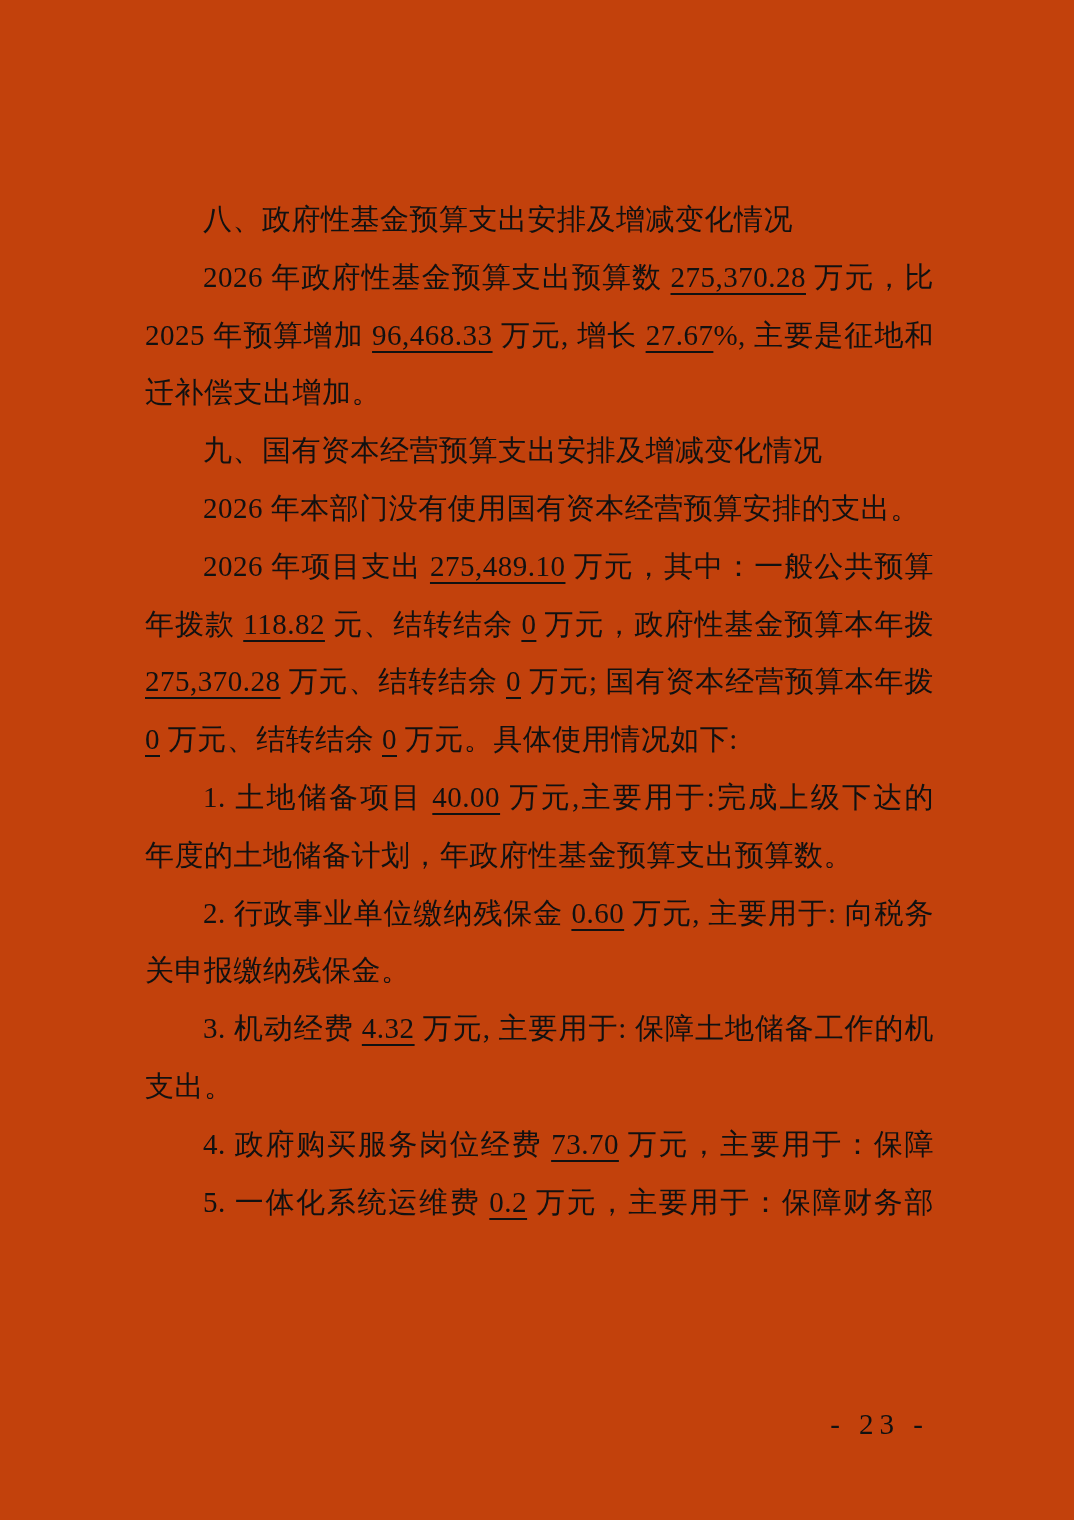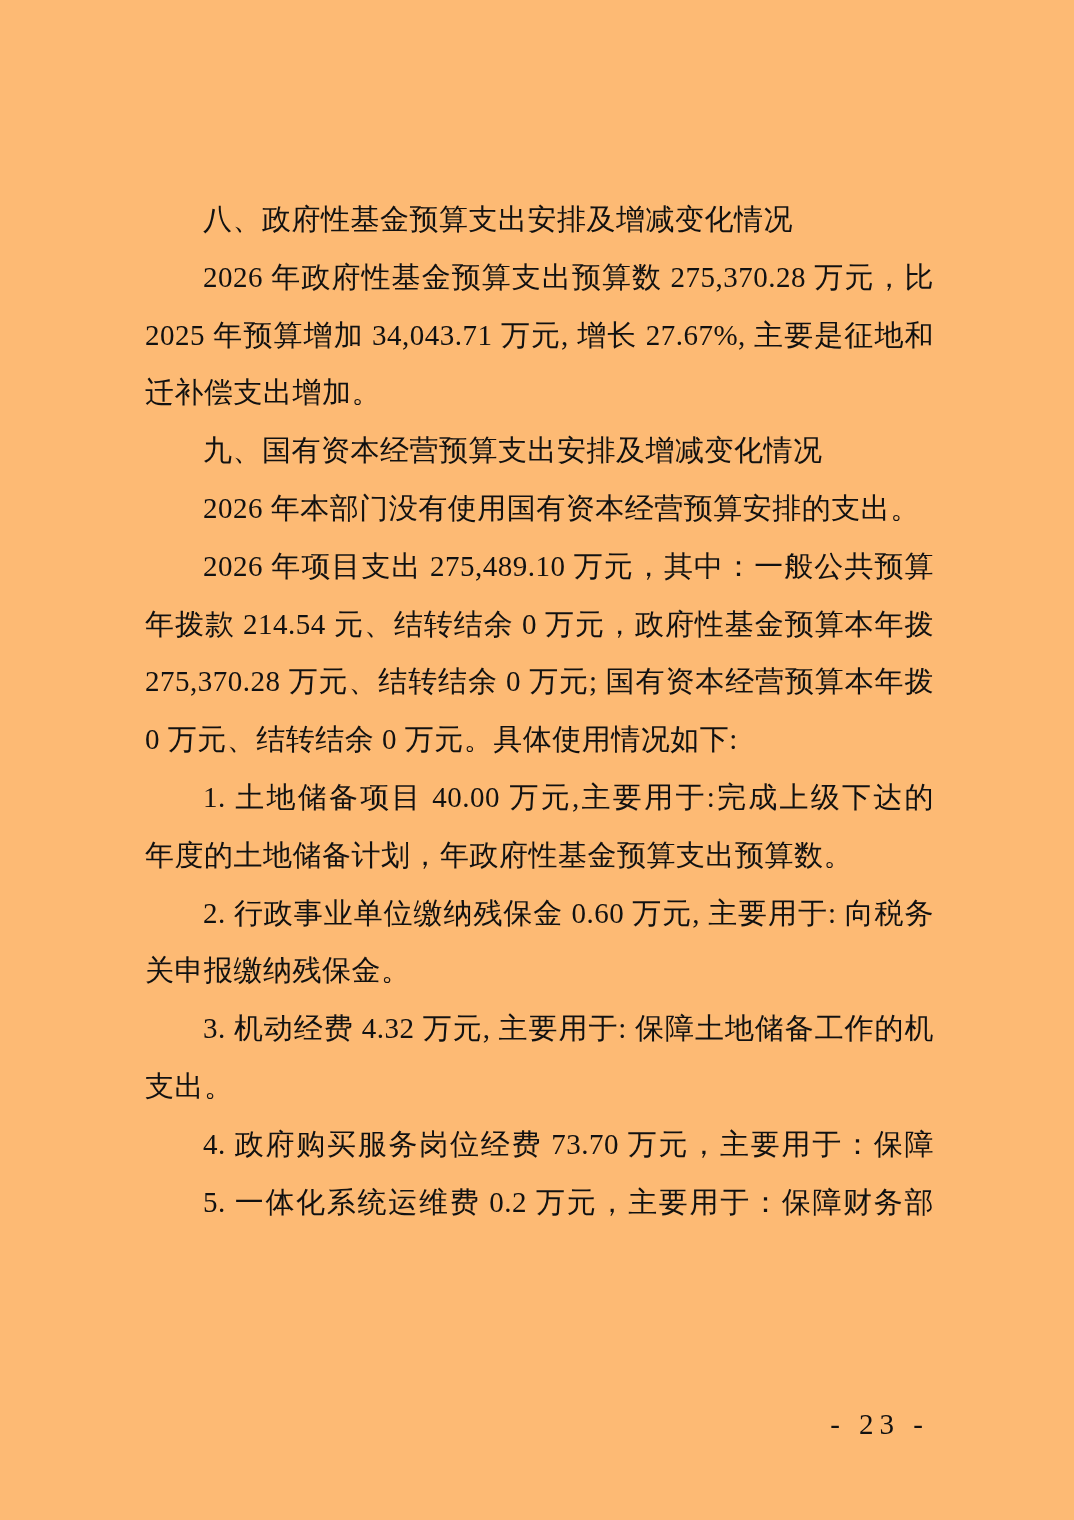--- a/index.html
+++ b/index.html
@@ -6,21 +6,21 @@
     margin: 0;
     padding: 0;
     background: #9a9a9a;
     font-family: "Liberation Serif", "DejaVu Serif", serif;
   }
   .page {
     position: relative;
     width: 1074px;
     height: 1520px;
     margin: 0 auto;
-    background: #fdba74;
+    background: #c2410c;
     overflow: hidden;
   }
   .content {
     position: absolute;
     left: 145px;
     right: 140px;
     top: 191px;
     color: #111111;
   }
   .paragraph {
@@ -37,20 +37,21 @@
     letter-spacing: 0.5px;
     overflow: hidden;
   }
   .line.para-end {
     text-align-last: left;
   }
   .line.indent {
     text-indent: 2em;
   }
   .u {
+    text-decoration: underline;
     text-decoration-thickness: 2px;
     text-underline-offset: 6px;
   }
   .page-number {
     position: absolute;
     top: 1408px;
     right: 145px;
     font-size: 29px;
     color: #111111;
     letter-spacing: 6px;
@@ -59,32 +60,32 @@
 </head>
 <body>
 
 <div class="page">
   <div class="content">
       <div class="paragraph">
         <div class="line para-end indent"><span>八、政府性基金预算支出安排及增减变化情况</span></div>
       </div>
       <div class="paragraph">
         <div class="line indent"><span>2026 年政府性基金预算支出预算数 </span><span class="u">275,370.28</span><span> 万元，比</span></div>
-        <div class="line"><span>2025 年预算增加 </span><span class="u">34,043.71</span><span> 万元, 增长 </span><span class="u">27.67</span><span>%, 主要是征地和拆</span></div>
+        <div class="line"><span>2025 年预算增加 </span><span class="u">96,468.33</span><span> 万元, 增长 </span><span class="u">27.67</span><span>%, 主要是征地和拆</span></div>
         <div class="line para-end"><span>迁补偿支出增加。</span></div>
       </div>
       <div class="paragraph">
         <div class="line para-end indent"><span>九、国有资本经营预算支出安排及增减变化情况</span></div>
       </div>
       <div class="paragraph">
         <div class="line para-end indent"><span>2026 年本部门没有使用国有资本经营预算安排的支出。</span></div>
       </div>
       <div class="paragraph">
         <div class="line indent"><span>2026 年项目支出 </span><span class="u">275,489.10</span><span> 万元，其中：一般公共预算本</span></div>
-        <div class="line"><span>年拨款 </span><span class="u">214.54</span><span> 元、结转结余 </span><span class="u">0</span><span> 万元，政府性基金预算本年拨款</span></div>
+        <div class="line"><span>年拨款 </span><span class="u">118.82</span><span> 元、结转结余 </span><span class="u">0</span><span> 万元，政府性基金预算本年拨款</span></div>
         <div class="line"><span class="u">275,370.28</span><span> 万元、结转结余 </span><span class="u">0</span><span> 万元; 国有资本经营预算本年拨款</span></div>
         <div class="line para-end"><span class="u">0</span><span> 万元、结转结余 </span><span class="u">0</span><span> 万元。具体使用情况如下:</span></div>
       </div>
       <div class="paragraph">
         <div class="line indent"><span>1. 土地储备项目 </span><span class="u">40.00</span><span> 万元,主要用于:完成上级下达的 2026</span></div>
         <div class="line para-end"><span>年度的土地储备计划，年政府性基金预算支出预算数。</span></div>
       </div>
       <div class="paragraph">
         <div class="line indent"><span>2. 行政事业单位缴纳残保金 </span><span class="u">0.60</span><span> 万元, 主要用于: 向税务机</span></div>
         <div class="line para-end"><span>关申报缴纳残保金。</span></div>

